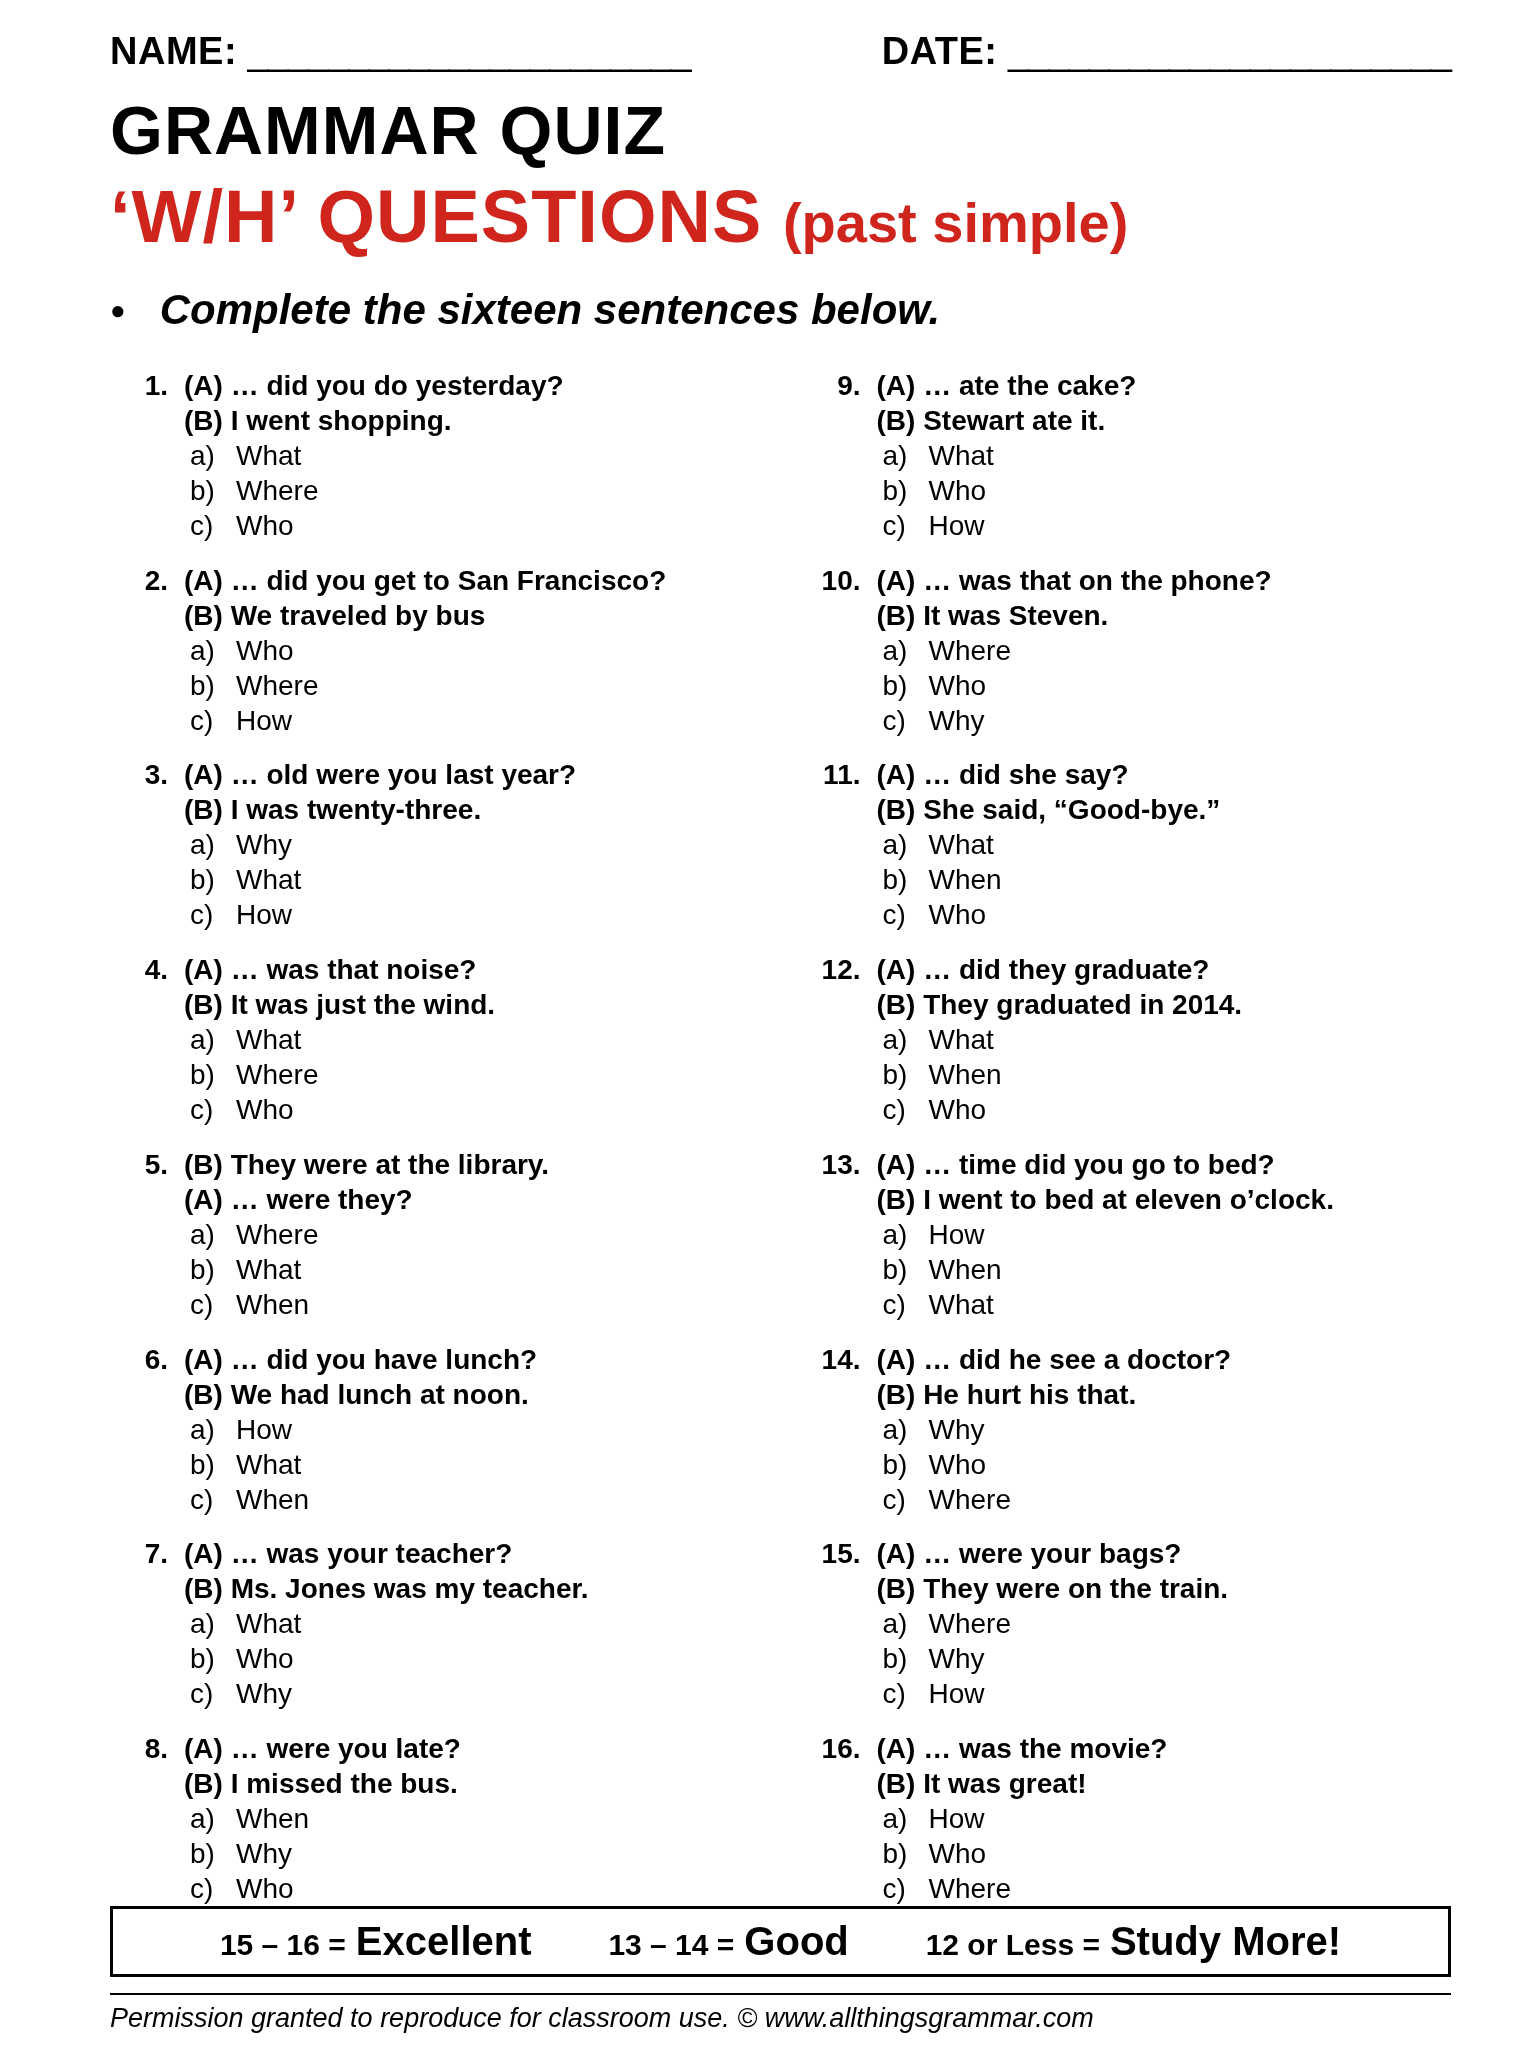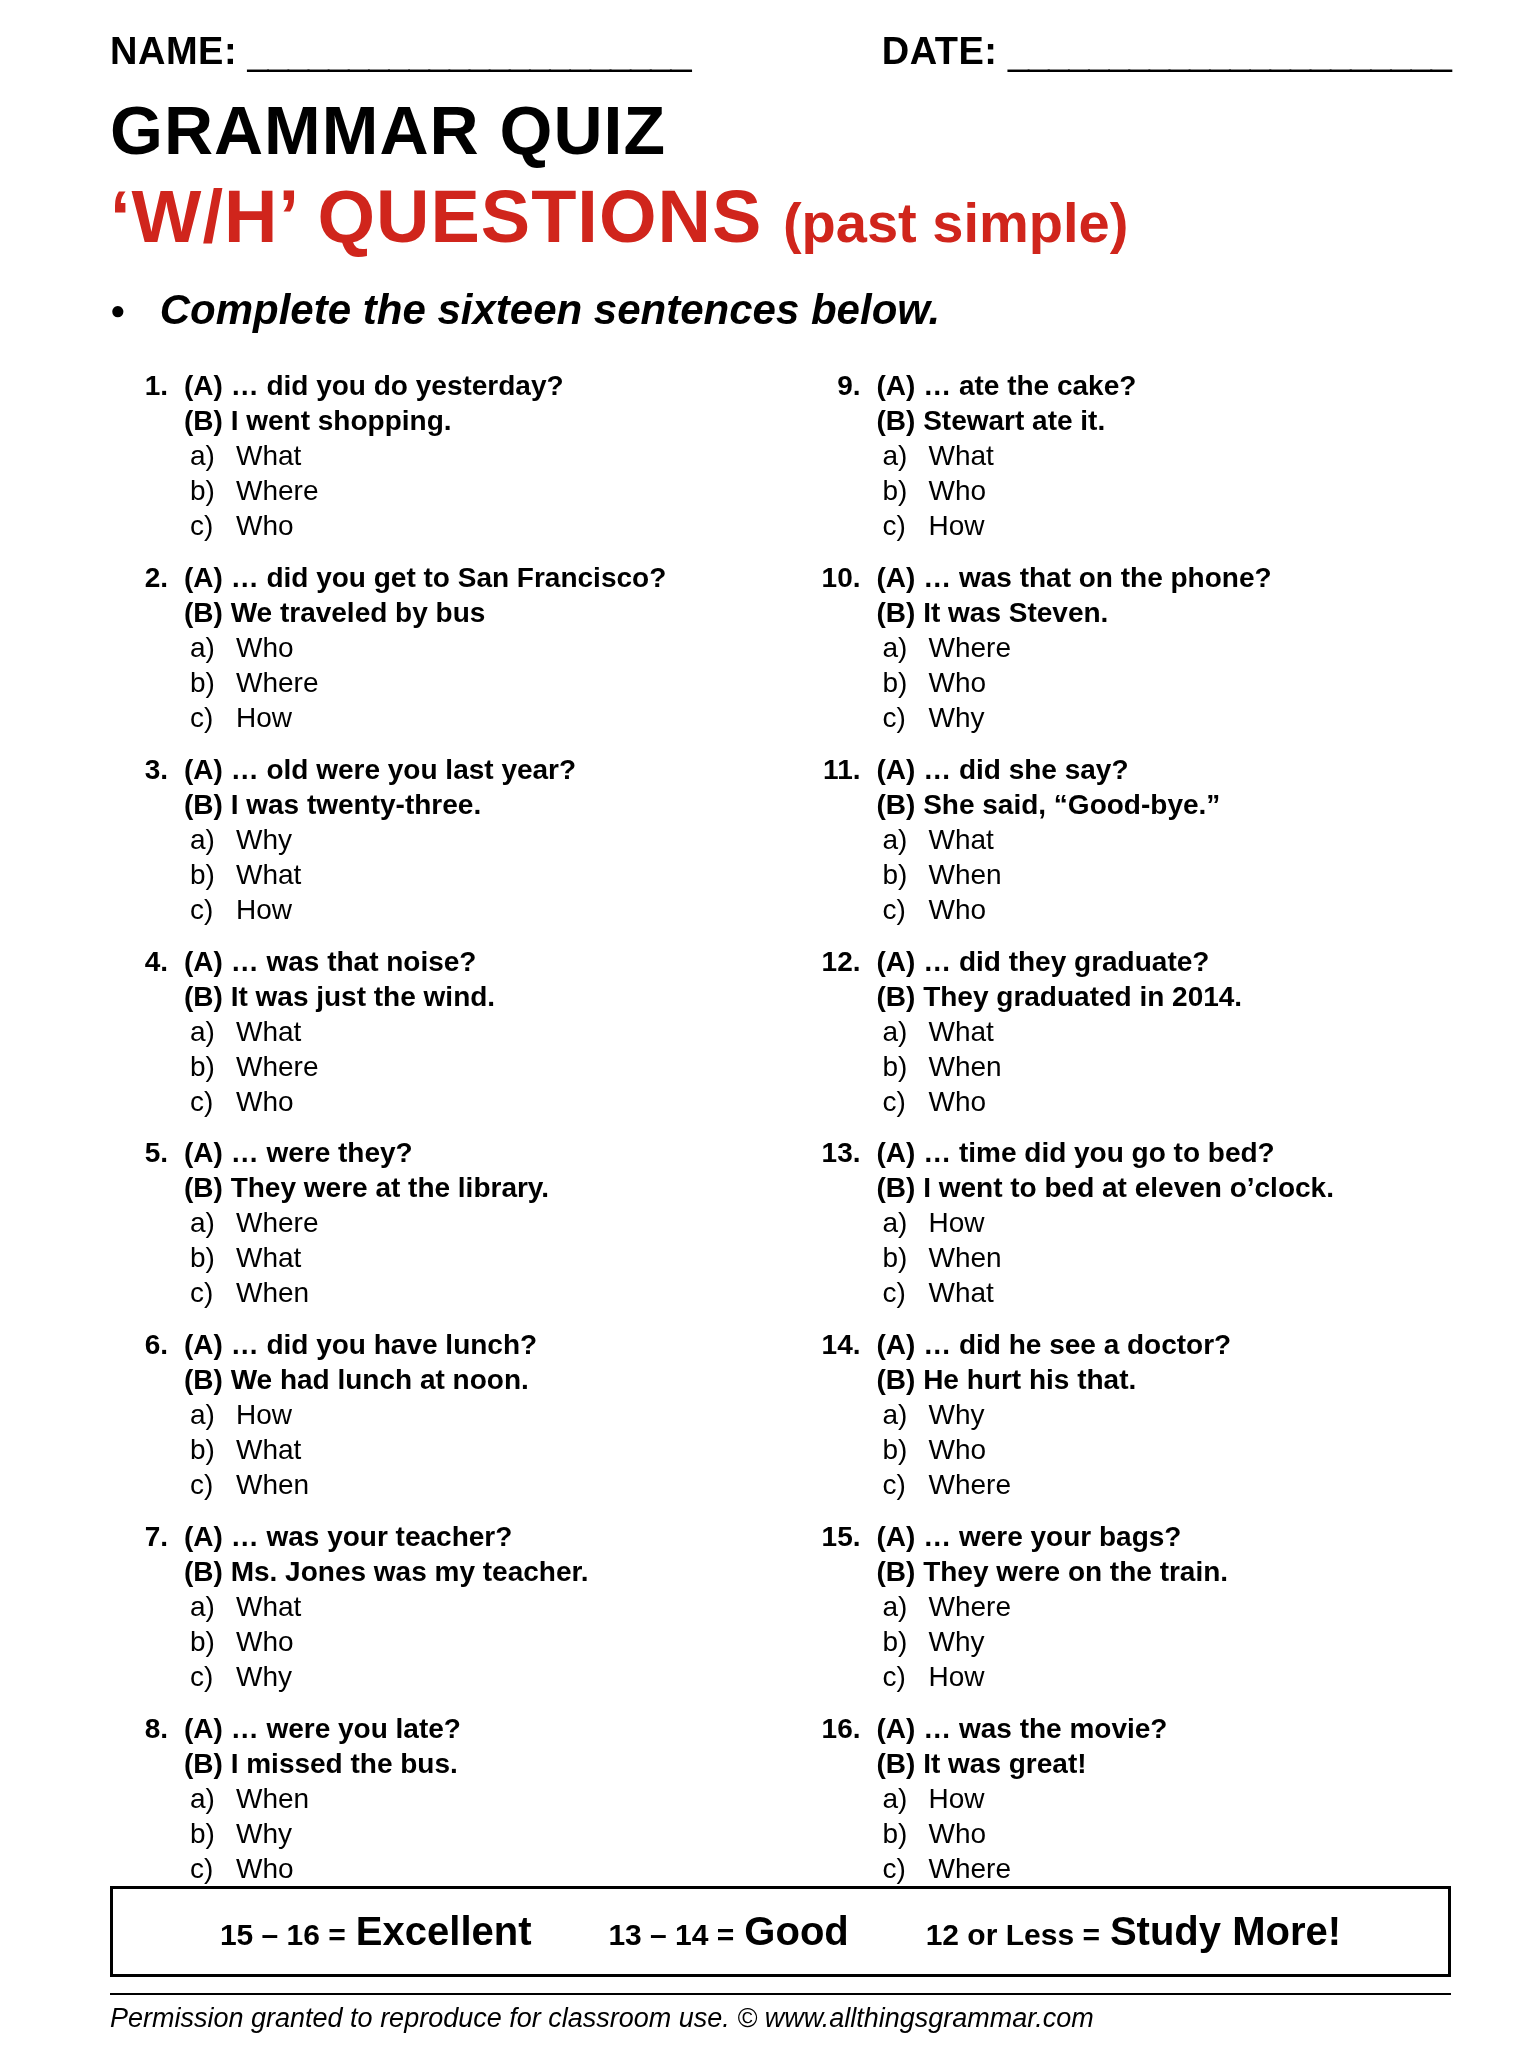--- a/index.html
+++ b/index.html
@@ -101,21 +101,21 @@
     font-weight: 400;
     line-height: 35px;
     padding-left: 6px;
   }
   .opt-letter { width: 46px; flex-shrink: 0; }
   
   .score-box {
     margin-top: auto;
     flex-shrink: 0;
     border: 3px solid #000;
-    padding: 20px 30px;
+    padding: 10px 30px;
     display: flex;
     justify-content: space-evenly;
     align-items: flex-start;
   }
   .score-item { white-space: nowrap; }
   .score-range { font-size: 30px; font-weight: 700; margin-right: 10px; }
   .score-grade { font-size: 40px; font-weight: 700; }
   
   .footer {
     flex-shrink: 0;
@@ -228,22 +228,22 @@
             </div>
             <div class="q-option">
               <span class="opt-letter">c)</span>
               <span class="opt-text">Who</span>
             </div>
           </div>
         </div>
         <div class="question">
           <div class="q-num">5.</div>
           <div class="q-body">
+            <div class="q-line">(B) They were at the library.</div>
             <div class="q-line">(A) … were they?</div>
-            <div class="q-line">(B) They were at the library.</div>
             <div class="q-option">
               <span class="opt-letter">a)</span>
               <span class="opt-text">Where</span>
             </div>
             <div class="q-option">
               <span class="opt-letter">b)</span>
               <span class="opt-text">What</span>
             </div>
             <div class="q-option">
               <span class="opt-letter">c)</span>

